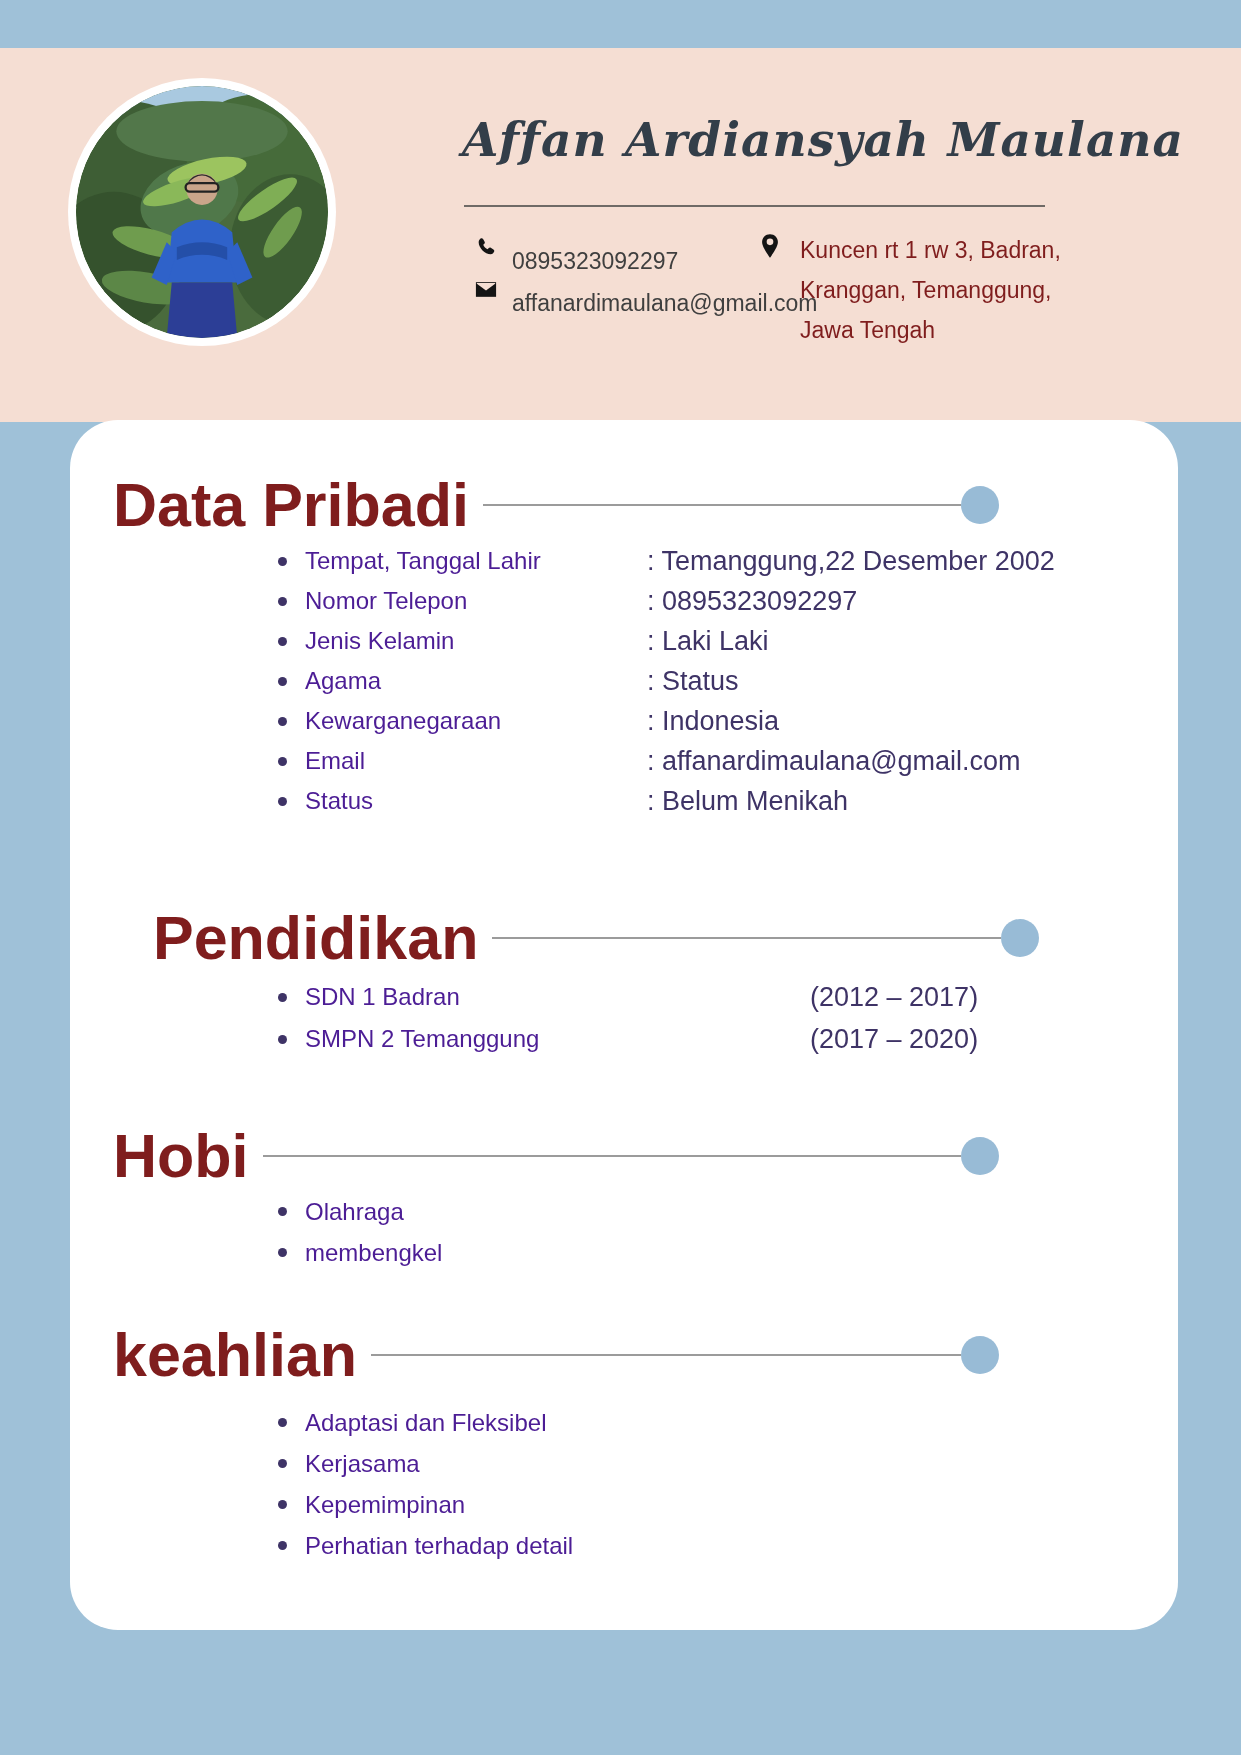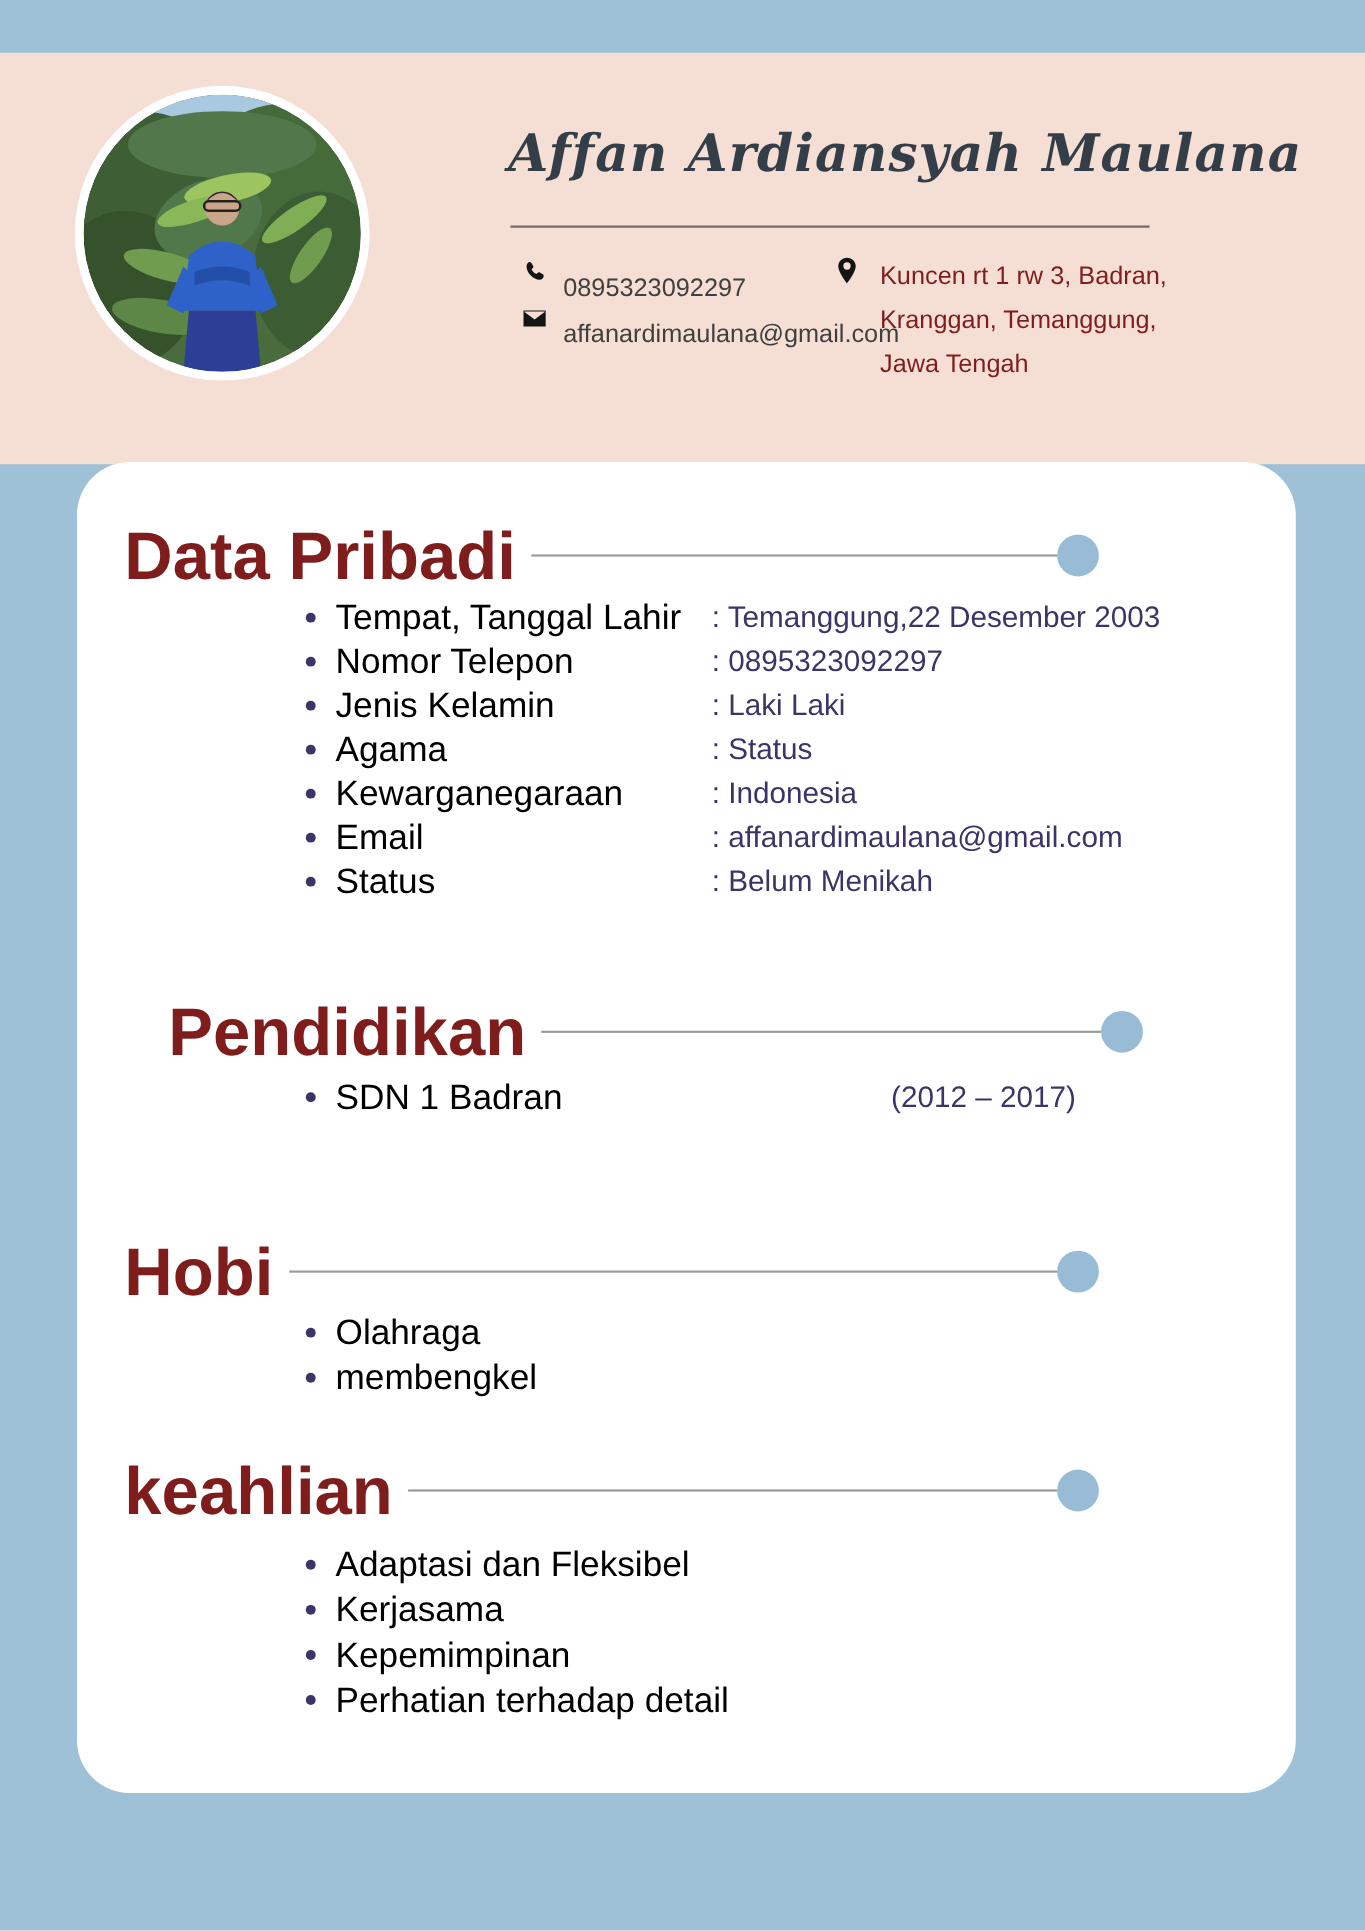--- a/index.html
+++ b/index.html
@@ -57,21 +57,21 @@
   .list-dp  { top:541px; }
   .list-pen { top:976px; }
   .list-hob { top:1191px; }
   .list-kea { top:1402px; }
   .row { display:flex; align-items:center; }
   .list-dp  .row { height:40px; }
   .list-pen .row { height:42px; }
   .list-hob .row { height:41px; }
   .list-kea .row { height:41px; }
   .bullet { width:9px; height:9px; border-radius:50%; background:#3e3366; flex-shrink:0; }
-  .row .label { margin-left:18px; font-size:32px; color:#000000; white-space:nowrap; }
+  .row .label { margin-left:18px; font-size:24px; color:#4c1d95; white-space:nowrap; }
   .list-dp  .row .label { width:342px; }
   .list-pen .row .label { width:505px; }
   .row .value { font-size:27px; color:#3e3366; white-space:nowrap; }
 </style>
 </head>
 <body>
 
 <div class="header-band"></div>
 
 <div class="photo-wrap">
@@ -149,21 +149,21 @@
 
 <div class="sec-head head-dp">
   <h2>Data Pribadi</h2>
   <div class="sec-line"></div>
   <div class="sec-dot"></div>
 </div>
 <div class="list list-dp">
   <div class="row">
       <span class="bullet"></span>
       <span class="label">Tempat, Tanggal Lahir</span>
-      <span class="value">: Temanggung,22 Desember 2003</span>
+      <span class="value">: Temanggung,22 Desember 2002</span>
     </div>
   <div class="row">
       <span class="bullet"></span>
       <span class="label">Nomor Telepon</span>
       <span class="value">: 0895323092297</span>
     </div>
   <div class="row">
       <span class="bullet"></span>
       <span class="label">Jenis Kelamin</span>
       <span class="value">: Laki Laki</span>
@@ -194,20 +194,25 @@
   <h2>Pendidikan</h2>
   <div class="sec-line"></div>
   <div class="sec-dot"></div>
 </div>
 <div class="list list-pen">
   <div class="row">
       <span class="bullet"></span>
       <span class="label">SDN 1 Badran</span>
       <span class="value">(2012 – 2017)</span>
     </div>
+  <div class="row">
+      <span class="bullet"></span>
+      <span class="label">SMPN 2 Temanggung</span>
+      <span class="value">(2017 – 2020)</span>
+    </div>
 </div>
 
 <div class="sec-head head-hob">
   <h2>Hobi</h2>
   <div class="sec-line"></div>
   <div class="sec-dot"></div>
 </div>
 <div class="list list-hob">
   <div class="row">
       <span class="bullet"></span>

